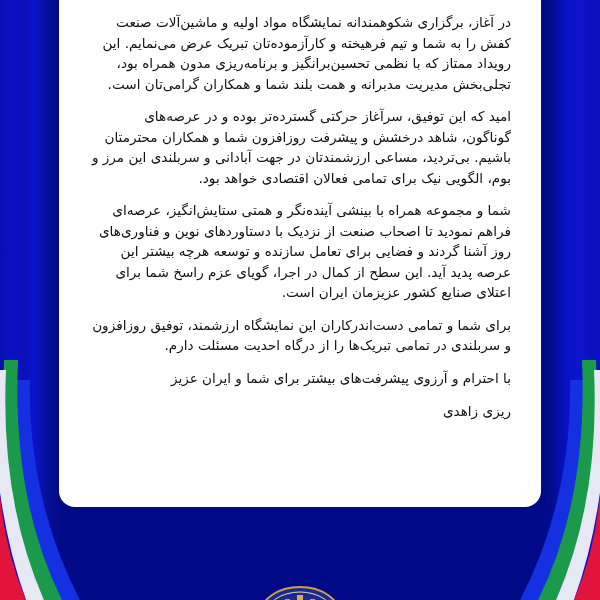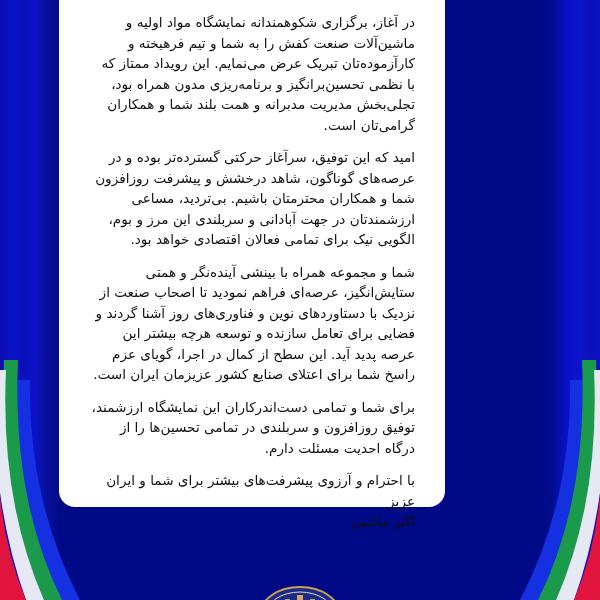--- a/index.html
+++ b/index.html
@@ -9,21 +9,21 @@
       font-family: "DejaVu Sans", sans-serif;
     }
     .bg-stripes {
       position: absolute; inset: 0;
       background: linear-gradient(90deg,
         #0a0fb0 0px, #0b12c4 12px, #0a10b8 25px, #0c14cc 34px, #08109e 45px, #000a86 60px,
         #000a86 540px, #000c8a 550px, #0a12c8 568px, #0c14cc 580px, #0a10b8 590px, #0b12c4 600px);
     }
     .curves { position: absolute; left: 0; top: 0; width: 600px; height: 600px; }
     .card {
-      position: absolute; left: 59px; top: 0; width: 386px; height: 507px;
+      position: absolute; left: 59px; top: 0; width: 482px; height: 507px;
       background: #ffffff;
       border-radius: 0 0 16px 16px;
       box-sizing: border-box;
       padding: 12px 30px 15px 32px;
     }
     .para {
       direction: rtl; text-align: right;
       font-size: 13.6px; line-height: 20.5px; color: #111;
       margin: 0 0 12px 0;
     }
@@ -46,23 +46,23 @@
   <path d="M570 380 Q572 500 520 600 L540 600 Q592 500 586 380 Z" fill="#1530e0"></path>
   <path d="M582 360 Q588 500 538 600 L556 600 Q602 500 596 360 Z" fill="#1a9a4a"></path>
   <path d="M594 370 Q600 500 556 600 L574 600 Q610 500 606 370 Z" fill="#e6e8f4"></path>
   <path d="M602 440 Q604 530 574 600 L600 600 L600 440 Z" fill="#e0143c"></path>
 </svg>
 
 <div class="card">
   <p class="para">در آغاز، برگزاری شکوهمندانه نمایشگاه مواد اولیه و ماشین‌آلات صنعت کفش را به شما و تیم فرهیخته و کارآزموده‌تان تبریک عرض می‌نمایم. این رویداد ممتاز که با نظمی تحسین‌برانگیز و برنامه‌ریزی مدون همراه بود، تجلی‌بخش مدیریت مدبرانه و همت بلند شما و همکاران گرامی‌تان است.</p>
   <p class="para">امید که این توفیق، سرآغاز حرکتی گسترده‌تر بوده و در عرصه‌های گوناگون، شاهد درخشش و پیشرفت روزافزون شما و همکاران محترمتان باشیم. بی‌تردید، مساعی ارزشمندتان در جهت آبادانی و سربلندی این مرز و بوم، الگویی نیک برای تمامی فعالان اقتصادی خواهد بود.</p>
   <p class="para">شما و مجموعه همراه با بینشی آینده‌نگر و همتی ستایش‌انگیز، عرصه‌ای فراهم نمودید تا اصحاب صنعت از نزدیک با دستاوردهای نوین و فناوری‌های روز آشنا گردند و فضایی برای تعامل سازنده و توسعه هرچه بیشتر این عرصه پدید آید. این سطح از کمال در اجرا، گویای عزم راسخ شما برای اعتلای صنایع کشور عزیزمان ایران است.</p>
-  <p class="para">برای شما و تمامی دست‌اندرکاران این نمایشگاه ارزشمند، توفیق روزافزون و سربلندی در تمامی تحسین‌ها را از درگاه احدیت مسئلت دارم.</p>
-  <p class="para" style="margin-bottom:0">با احترام و آرزوی پیشرفت‌های بیشتر برای شما و ایران عزیز</p>
-  <p class="para">اکبر ماشین</p>
+  <p class="para">برای شما و تمامی دست‌اندرکاران این نمایشگاه ارزشمند، توفیق روزافزون و سربلندی در تمامی تبریک‌ها را از درگاه احدیت مسئلت دارم.</p>
+  <p class="para" style="margin-bottom:13px">با احترام و آرزوی پیشرفت‌های بیشتر برای شما و ایران عزیز</p>
+  <p class="para">ریزی زاهدی</p>
 </div>
 
 <svg class="emblem" viewBox="0 0 90 40">
   <ellipse cx="45" cy="30" rx="40" ry="28" fill="#1b2a8a" stroke="#c8a050" stroke-width="2"></ellipse>
   <ellipse cx="45" cy="30" rx="34" ry="23" fill="none" stroke="#e8d8b0" stroke-width="1"></ellipse>
   <rect x="30" y="14" width="5" height="20" fill="#c8a050"></rect>
   <rect x="42" y="10" width="6" height="24" fill="#d4a860"></rect>
   <rect x="55" y="14" width="5" height="20" fill="#c8a050"></rect>
 </svg>
 

